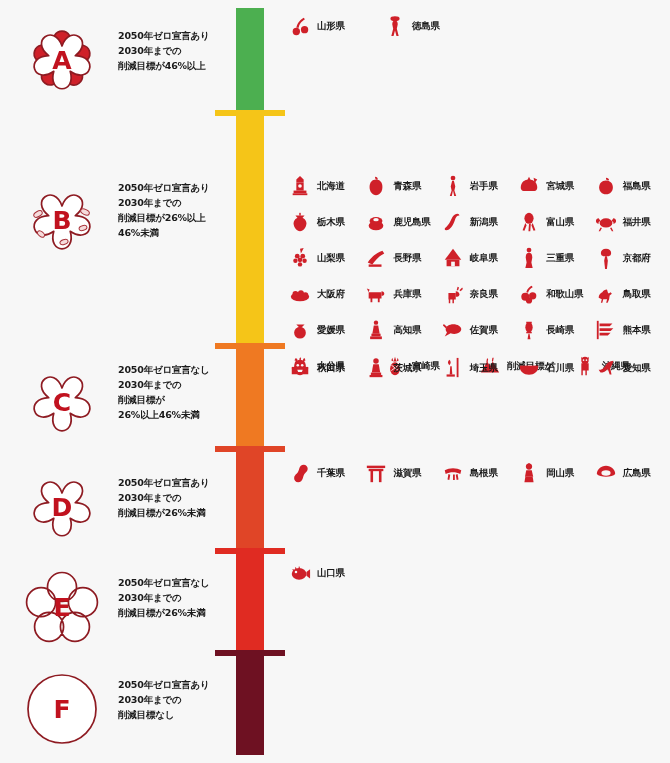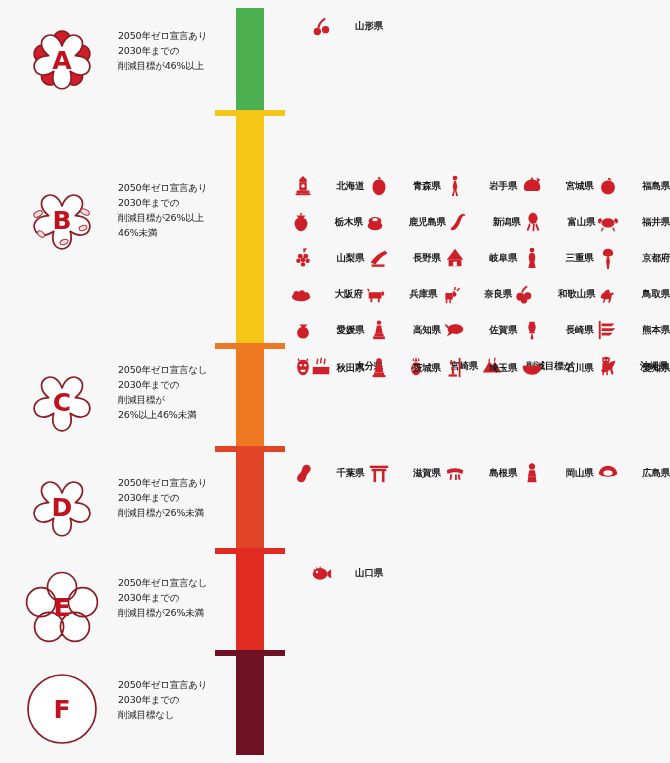--- a/index.html
+++ b/index.html
@@ -27,30 +27,30 @@
   .badge svg{display:block;width:84px;height:84px;}
   .badge .letter{
     position:absolute;left:0;top:0;width:84px;height:84px;
     display:flex;align-items:center;justify-content:center;
     font-size:25px;font-weight:bold;color:#c1121f;
     font-family:"DejaVu Sans","Liberation Sans",sans-serif;
     letter-spacing:0;
   }
   .crit{
     position:absolute;left:118px;top:4px;width:115px;
-    font-size:9.5px;line-height:15px;font-weight:normal;color:#1a1a1a;
+    font-size:9.5px;line-height:15px;font-weight:bold;color:#1a1a1a;
     letter-spacing:-0.2px;
   }
 
   
   .pref-group{position:absolute;left:288px;width:382px;}
   .pref-line{display:flex;align-items:center;height:36px;}
   .pref{
-    width:95px;display:flex;align-items:center;gap:22px;
-    font-size:9.5px;font-weight:bold;color:#1a1a1a;letter-spacing:-0.2px;justify-content:flex-end;
+    width:95px;display:flex;align-items:center;gap:5px;
+    font-size:9.5px;font-weight:bold;color:#1a1a1a;letter-spacing:-0.2px;
   }
   .pref .ico{
     width:24px;height:26px;flex:0 0 24px;
     display:flex;align-items:center;justify-content:center;
     color:#cf2029;
   }
   .pref .ico svg{display:block;}
   .pref .nm{white-space:nowrap;}
 </style>
 </head>
@@ -166,20 +166,29 @@
           <div class="pref">
             <span class="ico">
               <svg viewBox="0 0 24 24" width="22" height="22" fill="#cf2029">
                 <circle cx="8" cy="18" r="4"></circle>
                 <circle cx="17" cy="16" r="4"></circle>
                 <path d="M8 14 C9 8 13 5 16 3 l1.4 1.6 C14 7 11 9.5 10.6 14z"></path>
               </svg>
             </span>
             <span class="nm">山形県</span>
           </div>
+          <div class="pref">
+            <span class="ico">
+              <svg viewBox="0 0 24 24" width="22" height="22" fill="#cf2029">
+                <ellipse cx="12" cy="4" rx="5" ry="2.6"></ellipse>
+                <path d="M12 6c2 0 3 1.6 3 4l-1 5 2 8h-2.4L12 17l-1.6 6H8l2-8-1-5c0-2.4 1-4 3-4z"></path>
+              </svg>
+            </span>
+            <span class="nm">徳島県</span>
+          </div>
         </div>
       </div>
       <div class="pref-group" style="top: 168px;">
         <div class="pref-line">
           <div class="pref">
             <span class="ico">
               <svg viewBox="0 0 24 24" width="22" height="22" fill="#cf2029">
                 <path d="M12 1l4 4v3h-8V5z"></path>
                 <rect x="8" y="8" width="8" height="9"></rect>
                 <rect x="5" y="17" width="14" height="3"></rect>

